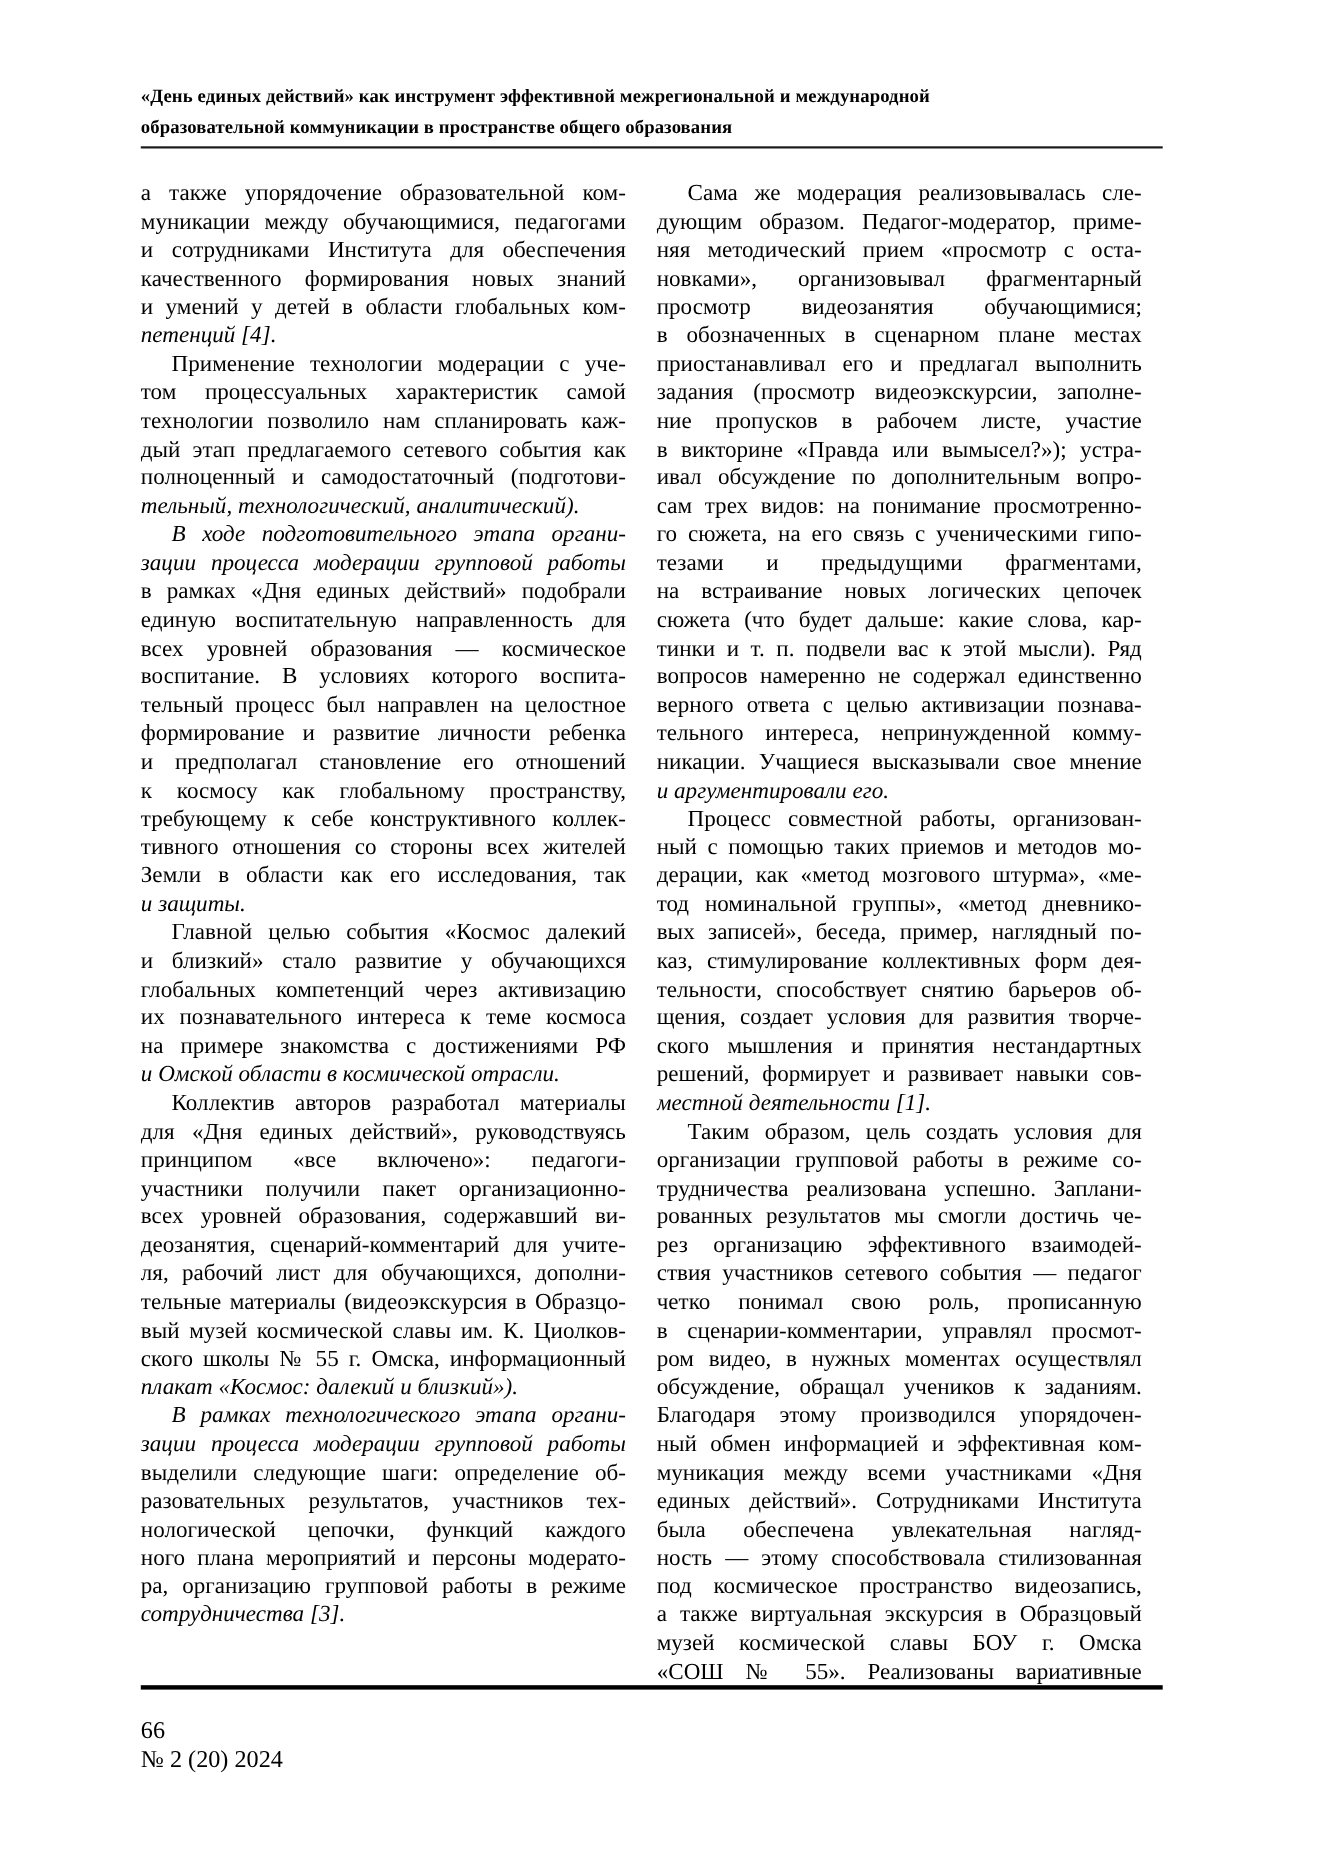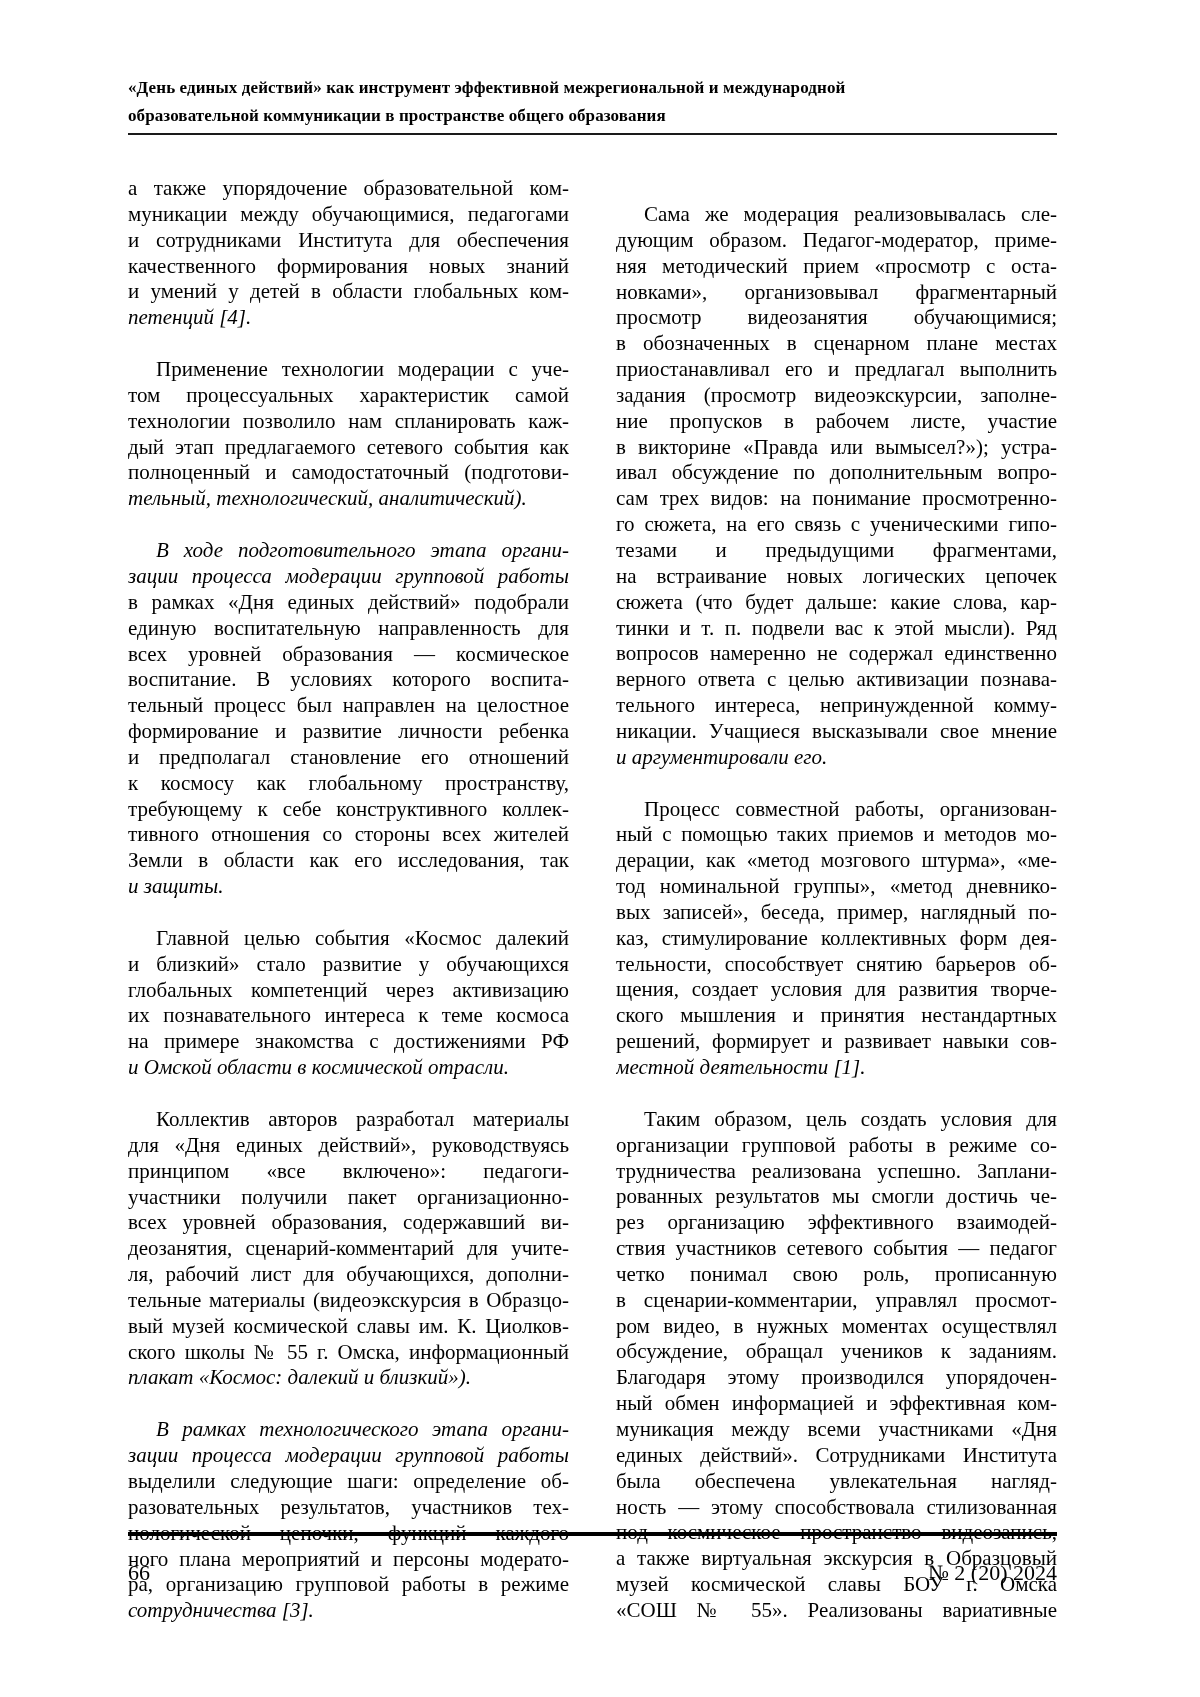--- a/index.html
+++ b/index.html
@@ -11,37 +11,37 @@
   }
   .page { position: absolute; left: 128px; top: 0; width: 929px; height: 1697px; }
 
   .header { position: absolute; top: 74px; left: 0; width: 100%;
             border-bottom: 2px solid #1a1a1a; padding-bottom: 4px; }
   .title-line {
     font-weight: bold; font-size: 17px; line-height: 27.5px;
     white-space: nowrap; letter-spacing: 0.1px;
   }
 
-  .columns { position: absolute; top: 176px; left: 0; width: 100%;
-             display: flex; gap: 47px; }
+  .columns { position: absolute; top: 163px; left: 0; width: 100%;
+             display: flex; gap: 28px; }
   .col { width: 441px; overflow: hidden; }
 
   .line {
     font-size: 21px; line-height: 25.85px; height: 25.85px;
     text-align: justify; text-align-last: justify;
     overflow: hidden; white-space: normal;
   }
   .line.end { text-align-last: left; font-style: italic; }
-  .line.ind { text-indent: 28px; margin-top: 26px; }
+  .line.ind { text-indent: 28px; }
   .line.it  { font-style: italic; }
 
   .footer { position: absolute; top: 1532px; left: 0; width: 100%;
             border-top: 4px solid #000000; padding-top: 24px;
             display: flex; justify-content: space-between;
-            font-size: 22px; }
+            font-size: 22px; flex-direction: column; }
 </style>
 </head>
 <body>
 
 <div class="page">
 
   <div class="header">
     <div class="title-line">«День единых действий» как инструмент эффективной межрегиональной и международной</div>
     <div class="title-line">образовательной коммуникации в пространстве общего образования</div>
   </div>

